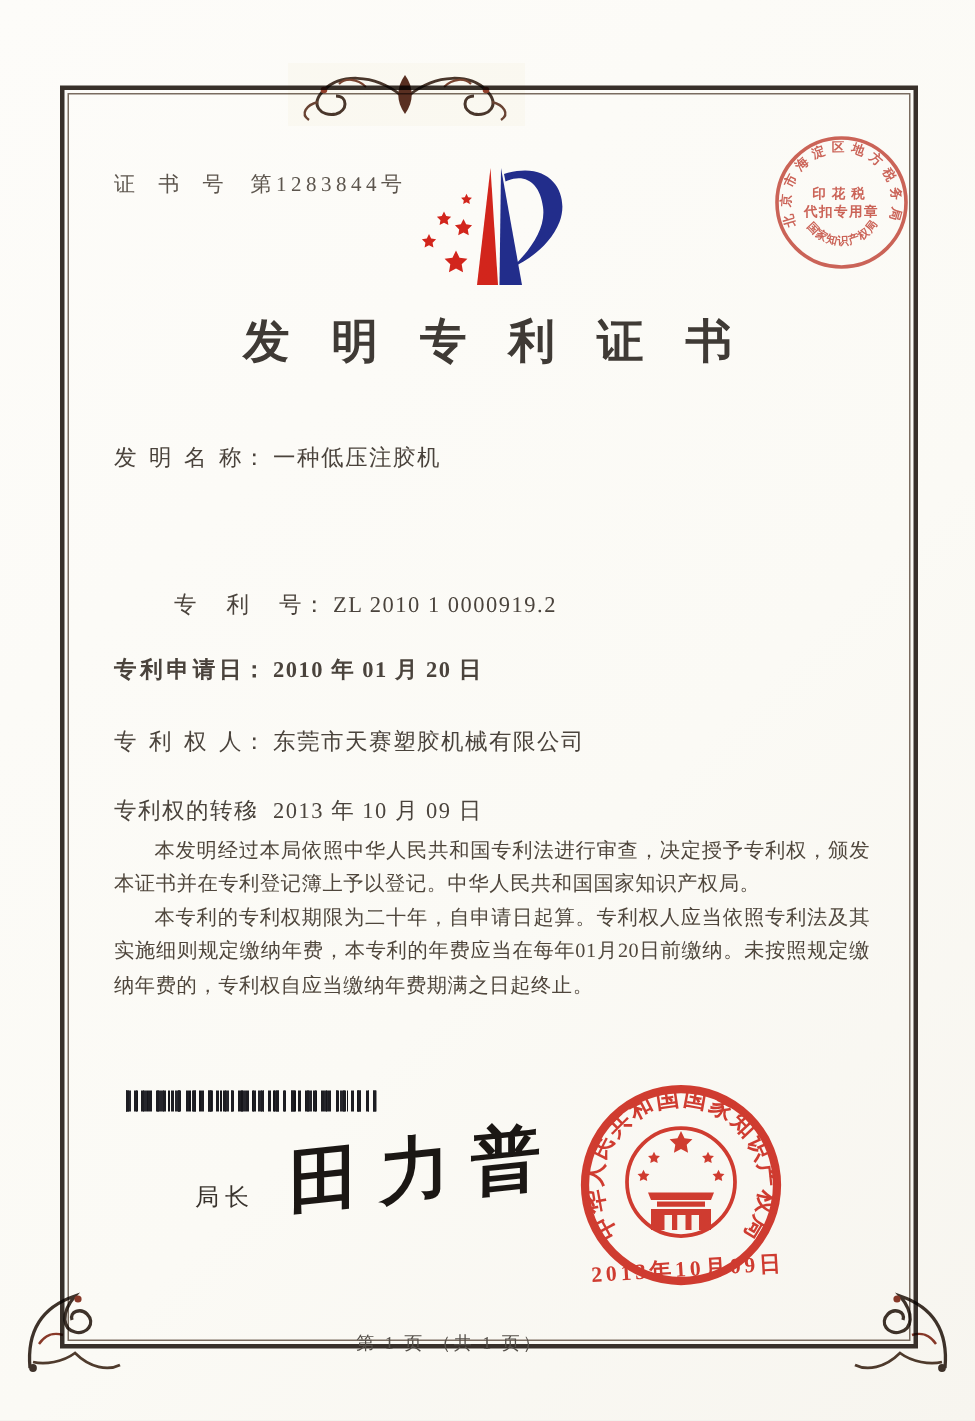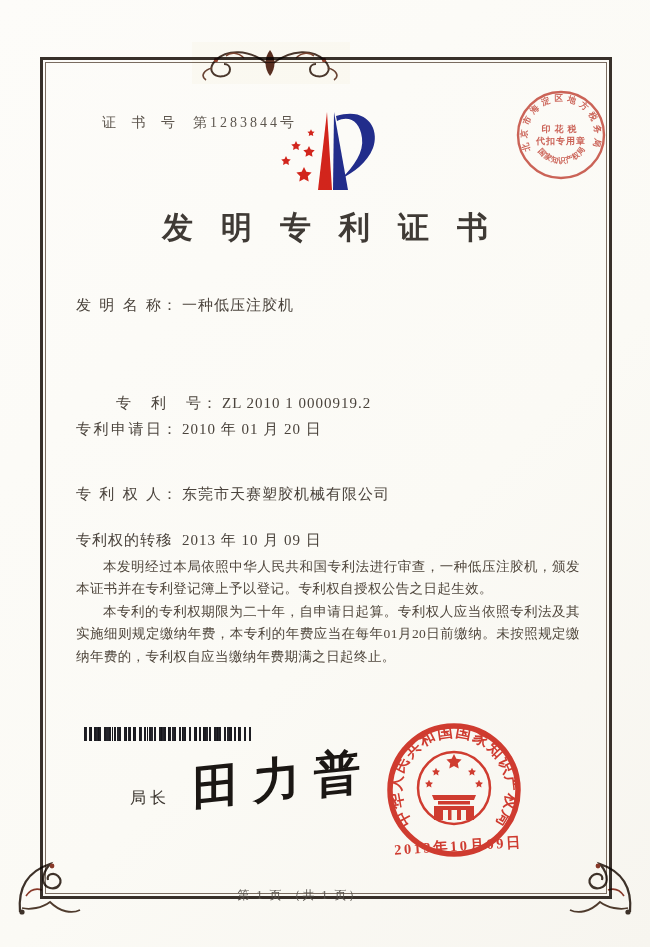--- a/index.html
+++ b/index.html
@@ -10,34 +10,34 @@
     font-family:"Liberation Serif","DejaVu Serif",serif;
     color:#4a433c;
   }
   .frame{
     position:absolute;left:40px;top:57px;width:566px;height:836px;
     border:3px solid #38302a;
   }
   .frame:after{
     content:"";position:absolute;inset:2px;border:1px solid #7a6c60;
   }
-  .cert-no{position:absolute;left:76px;top:114px;font-size:14px;color:#5c554d;margin-left:26px;}
+  .cert-no{position:absolute;left:76px;top:114px;font-size:14px;color:#5c554d;}
   .cert-no .lbl{letter-spacing:6px;}
   .cert-no .num{margin-left:12px;letter-spacing:3px;}
   .title{
     position:absolute;left:0;right:0;top:207px;text-align:center;
     font-size:31px;font-weight:600;color:#3f3a35;
     letter-spacing:28px;text-indent:28px;
   }
   .f-row{position:absolute;left:76px;font-size:15px;letter-spacing:1px;color:#4a433c;white-space:nowrap;}
   .f-label{display:inline-block;width:86px;text-align:justify;text-align-last:justify;vertical-align:bottom;}
   .f-colon{margin:0 2px 0 0;}
   .f-value{margin-left:2px;}
   .row-0{top:296px;} .row-1{top:349px;} .row-2{top:394px;margin-left:40px;}
-  .row-3{top:420px;} .row-4{top:485px;} .row-5{top:531px;}
+  .row-3{top:437px;font-weight:bold;} .row-4{top:485px;} .row-5{top:531px;}
   .body-text{
     position:absolute;left:76px;top:556px;width:504px;
     font-size:13.5px;line-height:22.4px;color:#4f463c;letter-spacing:0.4px;
     text-align:justify;
   }
   .body-text p{margin:0;text-indent:2em;}
   .barcode{
     position:absolute;left:84px;top:727px;width:167px;height:14px;
     background-color:#fbfaf6;
     background-image:
@@ -81,21 +81,21 @@
     <span class="f-label">专利申请日</span><span class="f-colon">：</span><span class="f-value">2010 年 01 月 20 日</span>
   </div>
   <div class="f-row row-4">
     <span class="f-label">专利权人</span><span class="f-colon">：</span><span class="f-value">东莞市天赛塑胶机械有限公司</span>
   </div>
   <div class="f-row row-5">
     <span class="f-label">专利权的转移</span><span class="f-colon">：</span><span class="f-value">2013 年 10 月 09 日</span>
   </div>
 
   <div class="body-text">
-    <p>本发明经过本局依照中华人民共和国专利法进行审查，一种低压注胶机，颁发本证书并在专利登记簿上予以登记。专利权自授权公告之日起生效。</p>
+    <p>本发明经过本局依照中华人民共和国专利法进行审查，决定授予专利权，颁发本证书并在专利登记簿上予以登记。中华人民共和国国家知识产权局。</p>
     <p>本专利的专利权期限为二十年，自申请日起算。专利权人应当依照专利法及其实施细则规定缴纳年费，本专利的年费应当在每年01月20日前缴纳。未按照规定缴纳年费的，专利权自应当缴纳年费期满之日起终止。</p>
   </div>
 
   <div class="barcode"></div>
 
   <span class="sig-role">局长</span>
   <span class="sig-name">田力普</span>
 
   <div class="footer">第 1 页 （共 1 页）</div>
 

